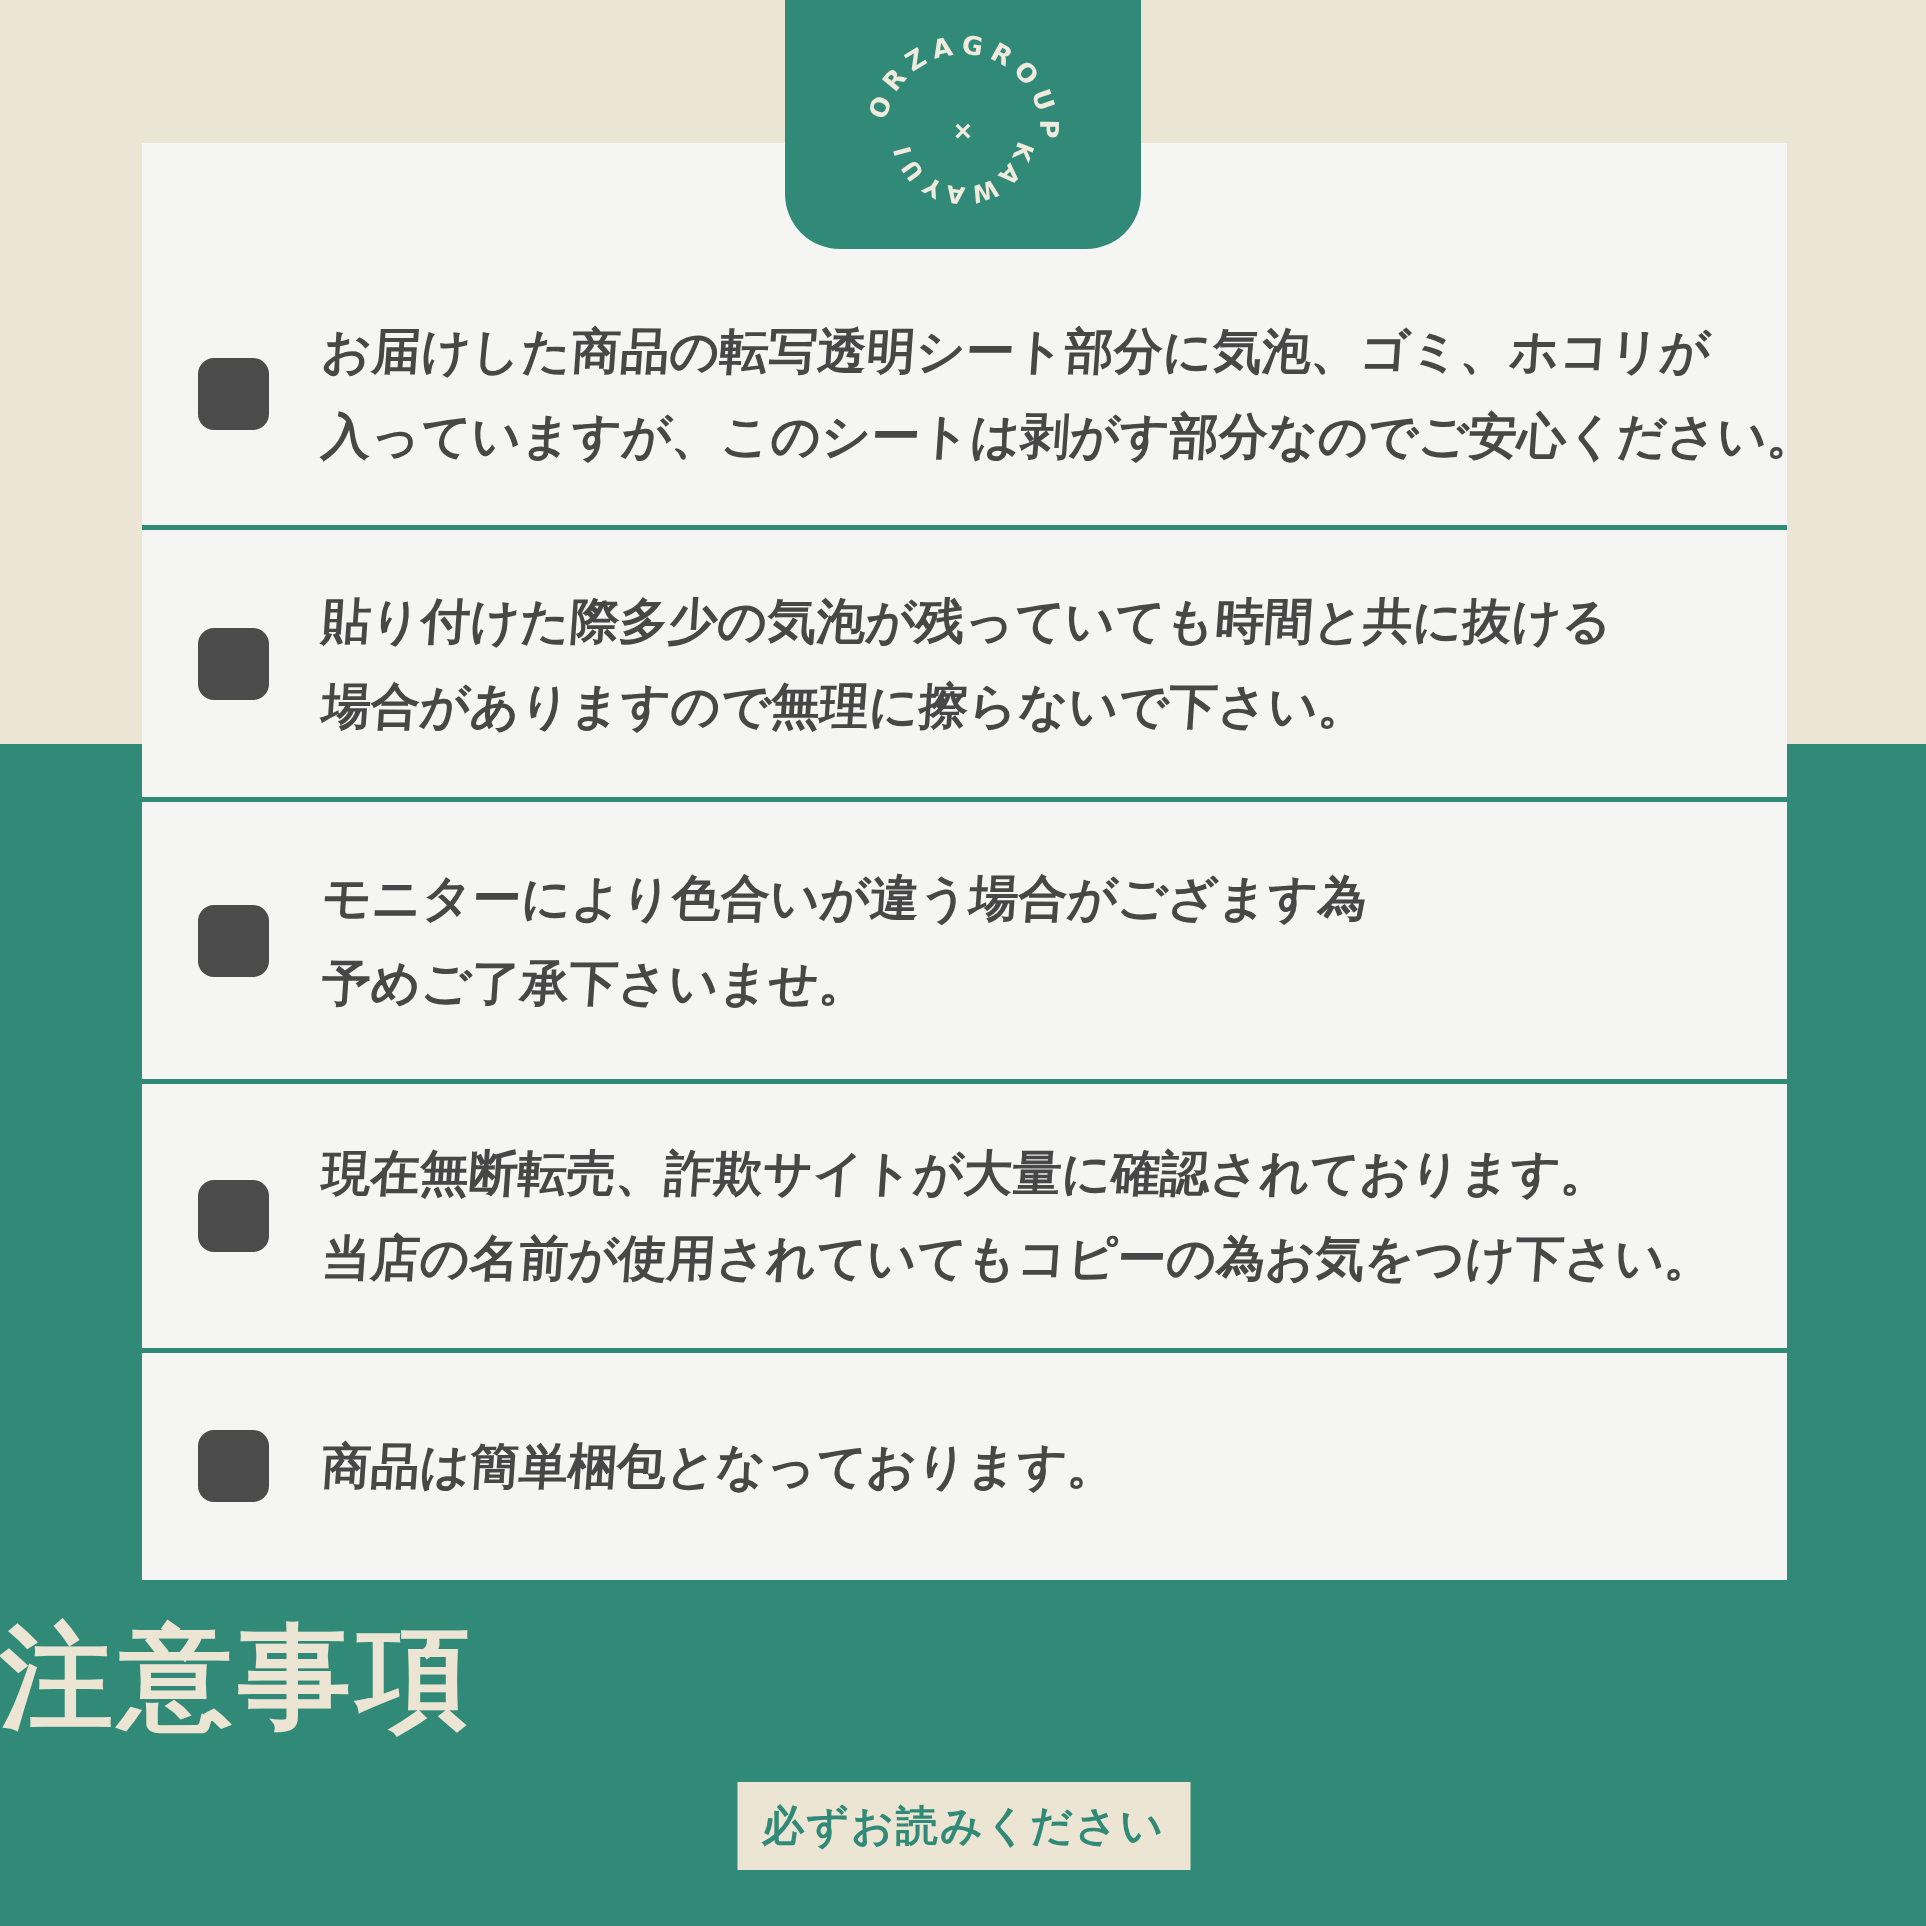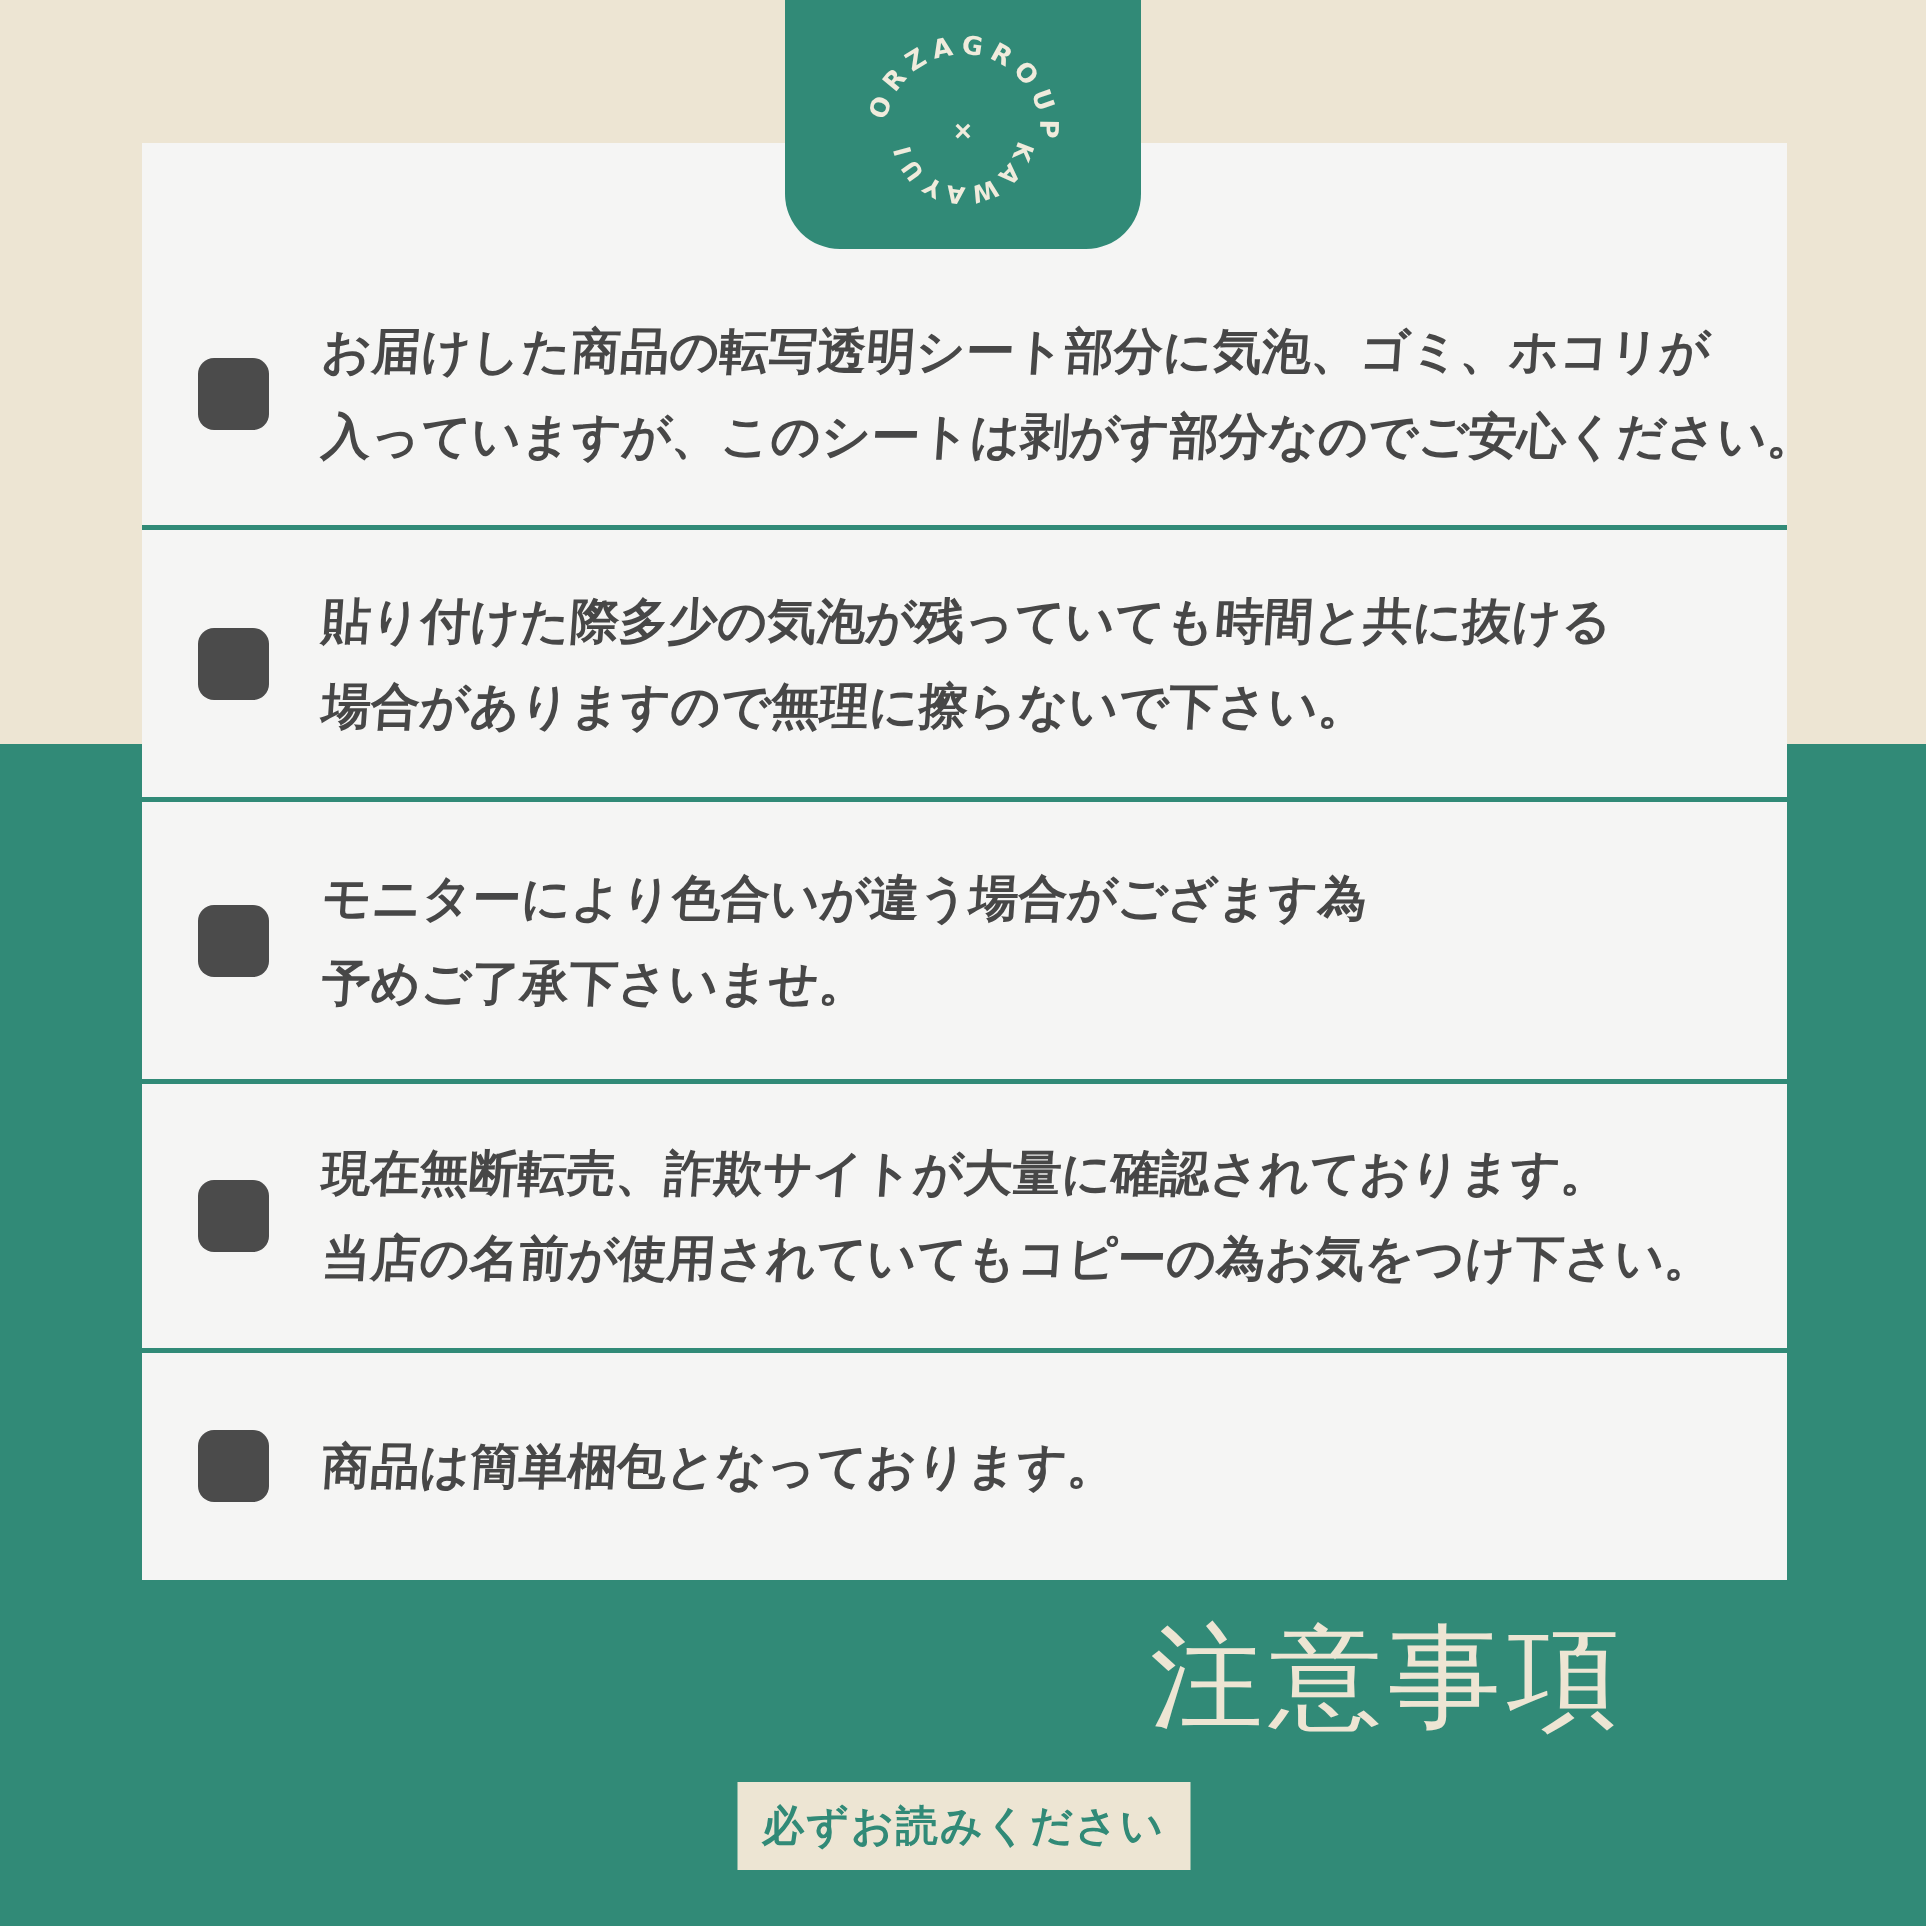--- a/index.html
+++ b/index.html
@@ -51,22 +51,22 @@
     fill:var(--cream);
     font-family:"DejaVu Sans","Liberation Sans",sans-serif;
     font-weight:600;
   }
   .logo-top{font-size:26px;letter-spacing:7px;}
   .logo-bottom{font-size:24px;letter-spacing:5px;}
   .logo-x{fill:var(--cream);font-size:30px;font-weight:600;}
 
   .footer-title{
     position:absolute;left:0;top:1618px;width:1626px;z-index:1;
-    text-align:right;color:var(--beige);
-    font-size:113px;line-height:119px;font-weight:400;letter-spacing:6px;
+    text-align:left;color:var(--beige);
+    font-size:113px;line-height:119px;font-weight:700;letter-spacing:6px;
   }
   .footer-badge{
     position:absolute;left:50%;top:1782px;transform:translateX(-50%);z-index:1;
     width:453px;height:88px;background:var(--beige);
     display:flex;align-items:center;justify-content:center;
     color:var(--teal);font-size:42px;font-weight:800;letter-spacing:2px;
   }
 </style>
 </head>
 <body>

